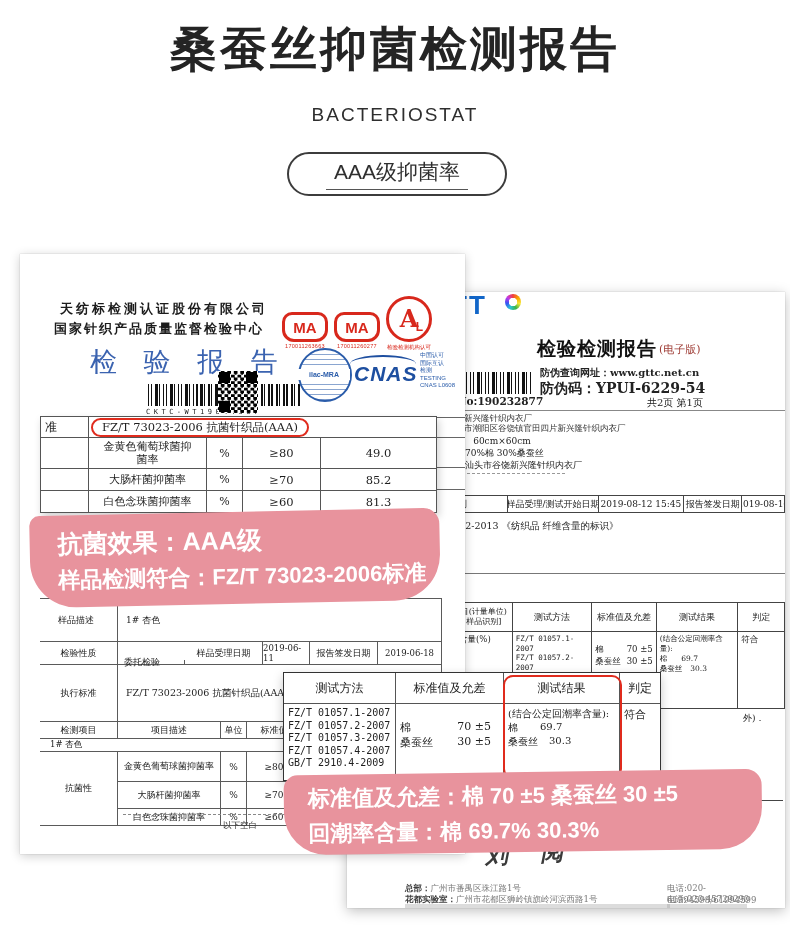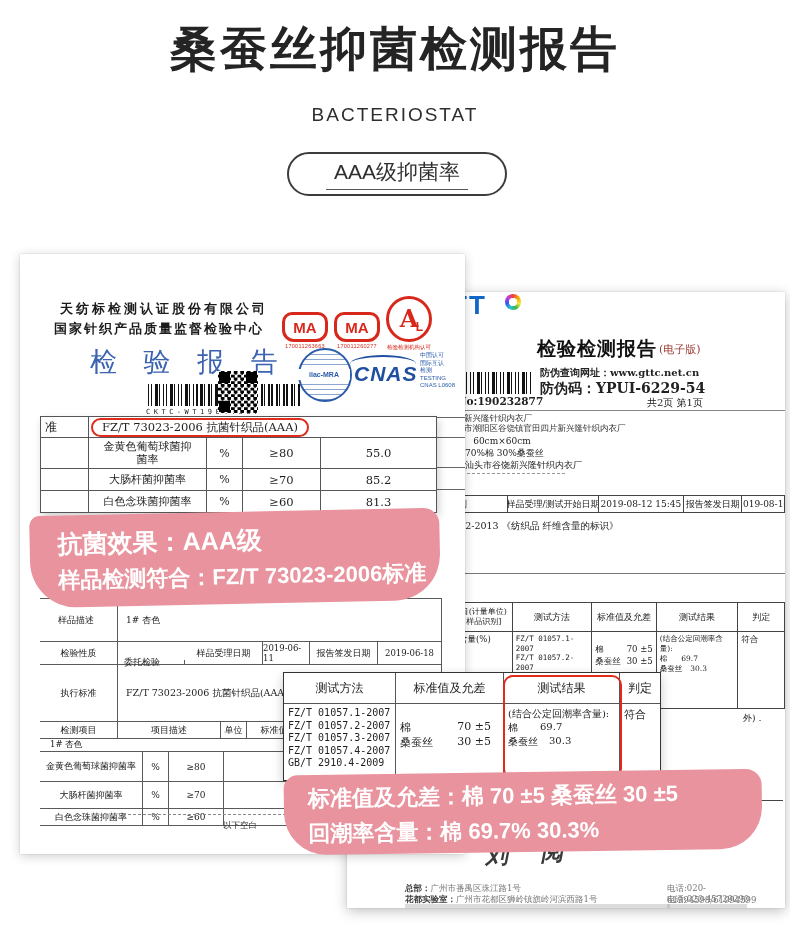--- a/index.html
+++ b/index.html
@@ -306,20 +306,21 @@
       <div class="lc" style="width:78px;justify-content:center;font-size:9px;">检测项目</div>
       <div class="lc" style="width:103px;justify-content:center;font-size:9px;">项目描述</div>
       <div class="lc" style="width:26px;justify-content:center;font-size:9px;">单位</div>
       <div class="lc" style="width:55px;justify-content:center;font-size:9px;">标准值</div>
       <div class="lc" style="flex:1;"></div>
     </div>
     <div class="lr" style="height:12px;">
       <div class="lc" style="flex:1;padding-left:10px;font-size:8.5px;border-right:none;">1#    杏色</div>
     </div>
     <div style="display:flex;">
+      <div class="lc" style="width:78px;justify-content:center;font-size:9px;border-bottom:1px solid #5a5a5a;">抗菌性</div>
       <div style="flex:1;">
         <div class="lr" style="height:29px;">
           <div class="lc" style="width:103px;justify-content:center;font-size:9px;text-align:center;word-break:break-all;padding:0 6px;box-sizing:border-box;">金黄色葡萄球菌抑菌率</div>
           <div class="lc" style="width:26px;justify-content:center;font-size:9px;">%</div>
           <div class="lc" style="width:55px;justify-content:center;font-size:9px;">≥80</div>
           <div class="lc" style="flex:1;"></div>
         </div>
         <div class="lr" style="height:26px;">
           <div class="lc" style="width:103px;justify-content:center;font-size:9px;">大肠杆菌抑菌率</div>
           <div class="lc" style="width:26px;justify-content:center;font-size:9px;">%</div>
@@ -344,21 +345,21 @@
     <div class="p1c" style="width:48px;justify-content:flex-start;padding-left:4px;font-size:12px;">准</div>
     <div style="flex:1;display:flex;align-items:center;">
       <span class="redbox">FZ/T 73023-2006  抗菌针织品(AAA)</span>
     </div>
   </div>
   <div class="p1row" style="height:30px;">
     <div class="p1c" style="width:48px;"></div>
     <div class="p1c" style="width:118px;font-size:11px;text-align:center;word-break:break-all;padding:0 10px;box-sizing:border-box;line-height:13px;">金黄色葡萄球菌抑菌率</div>
     <div class="p1c" style="width:36px;font-size:11px;">%</div>
     <div class="p1c" style="width:78px;font-size:11.5px;">≥80</div>
-    <div class="p1c" style="flex:1;font-size:11.5px;border-right:none;">55.0</div>
+    <div class="p1c" style="flex:1;font-size:11.5px;border-right:none;">49.0</div>
   </div>
   <div class="p1row" style="height:21px;">
     <div class="p1c" style="width:48px;"></div>
     <div class="p1c" style="width:118px;font-size:11px;">大肠杆菌抑菌率</div>
     <div class="p1c" style="width:36px;font-size:11px;">%</div>
     <div class="p1c" style="width:78px;font-size:11.5px;">≥70</div>
     <div class="p1c" style="flex:1;font-size:11.5px;border-right:none;">85.2</div>
   </div>
   <div class="p1row" style="height:21px;">
     <div class="p1c" style="width:48px;"></div>

